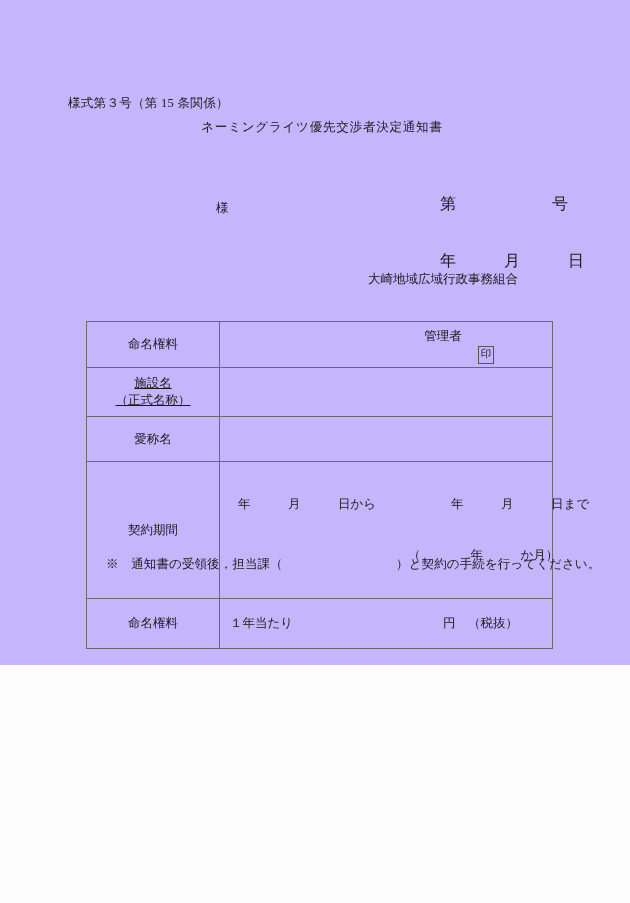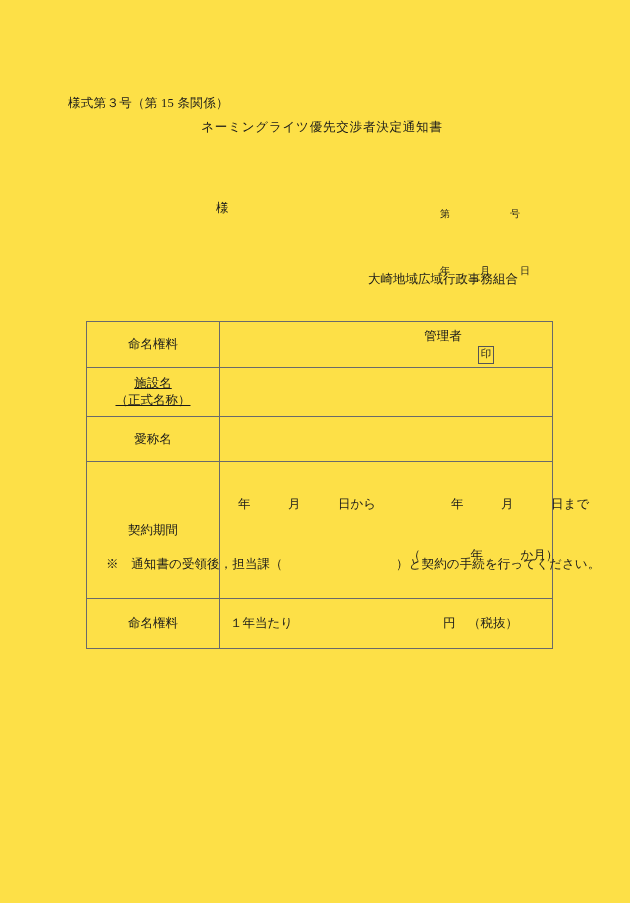--- a/index.html
+++ b/index.html
@@ -10,22 +10,22 @@
     width: 630px;
     height: 903px;
     background: #fdfdfd;
     font-family: "Liberation Serif", "DejaVu Serif", serif;
     color: #1a1a1a;
     -webkit-font-smoothing: antialiased;
   }
   .page {
     position: relative;
     width: 630px;
-    height: 903px;
-    background: #fde047;
+    height: 665px;
+    background: #c4b5fd;
     overflow: hidden;
   }
 
   
   .form-no {
     position: absolute;
     left: 68px;
     top: 95px;
     font-size: 12.5px;
     letter-spacing: 0.3px;
@@ -43,22 +43,22 @@
     letter-spacing: 0.8px;
     padding-left: 14px;
     box-sizing: border-box;
     white-space: pre;
   }
 
   
   .meta-block {
     position: absolute;
     left: 440px;
-    top: 166px;
-    font-size: 10px;
+    top: 156px;
+    font-size: 16px;
     line-height: 19px;
     white-space: pre;
   }
 
   
   .addressee {
     position: absolute;
     left: 216px;
     top: 200px;
     font-size: 12.5px;

